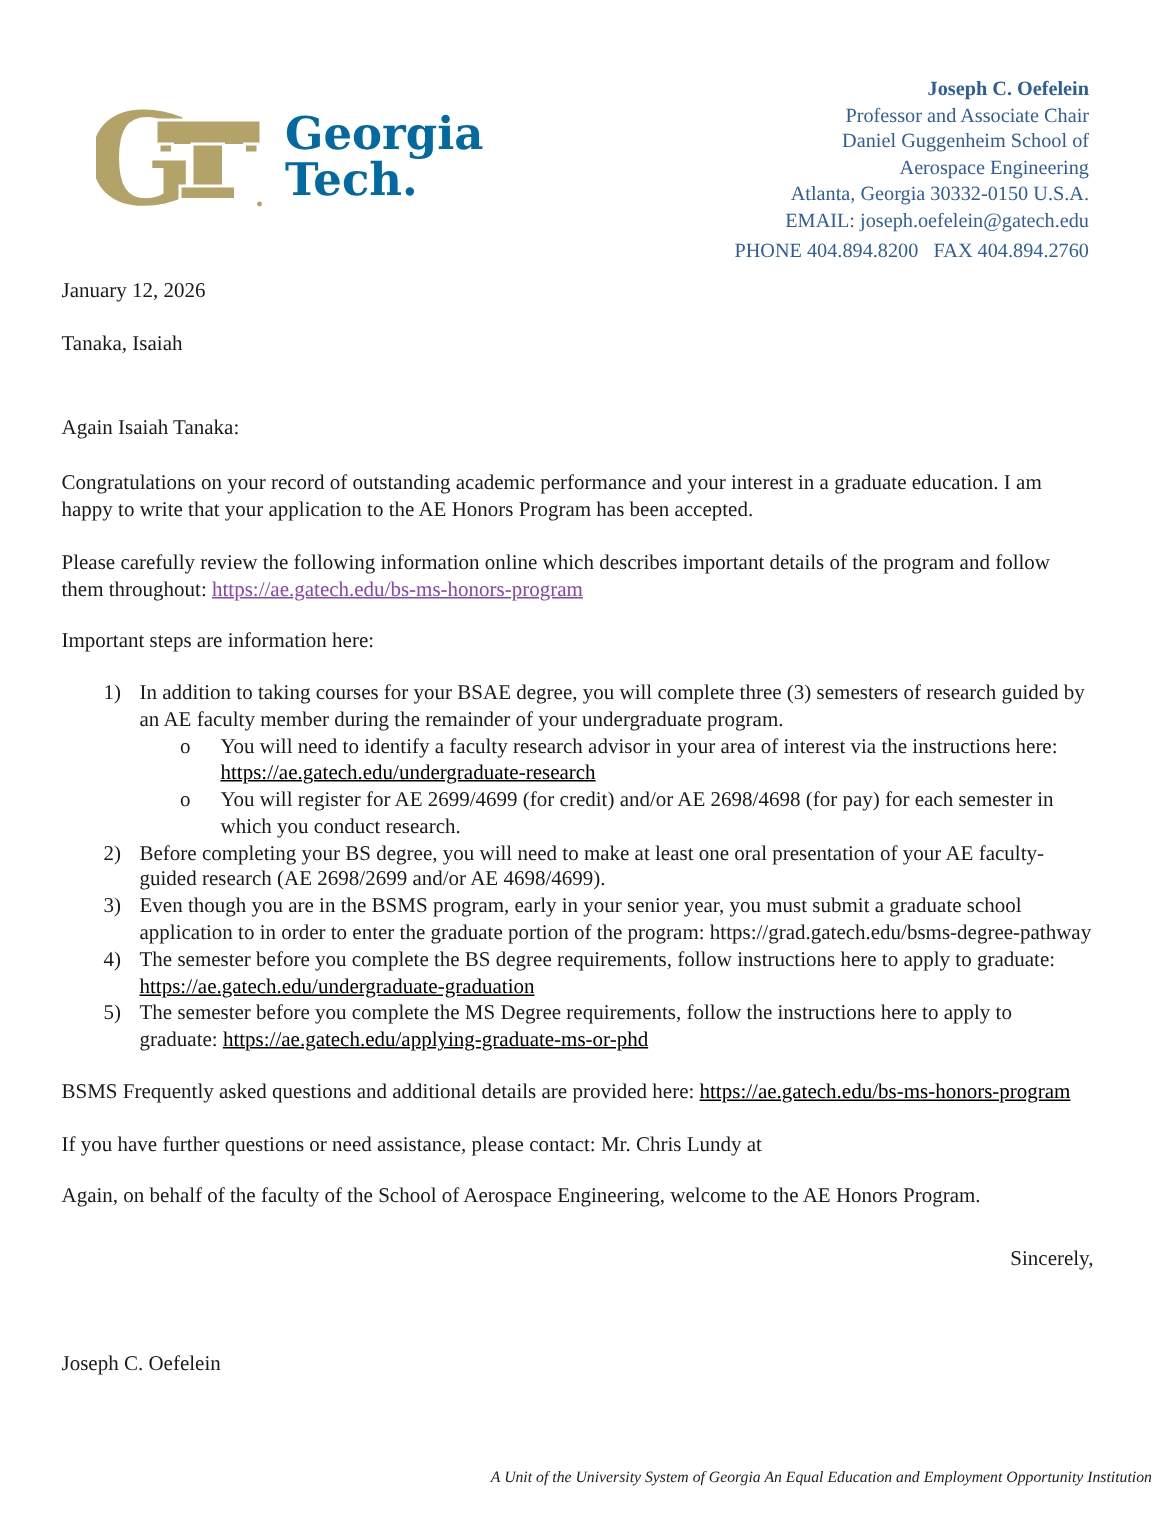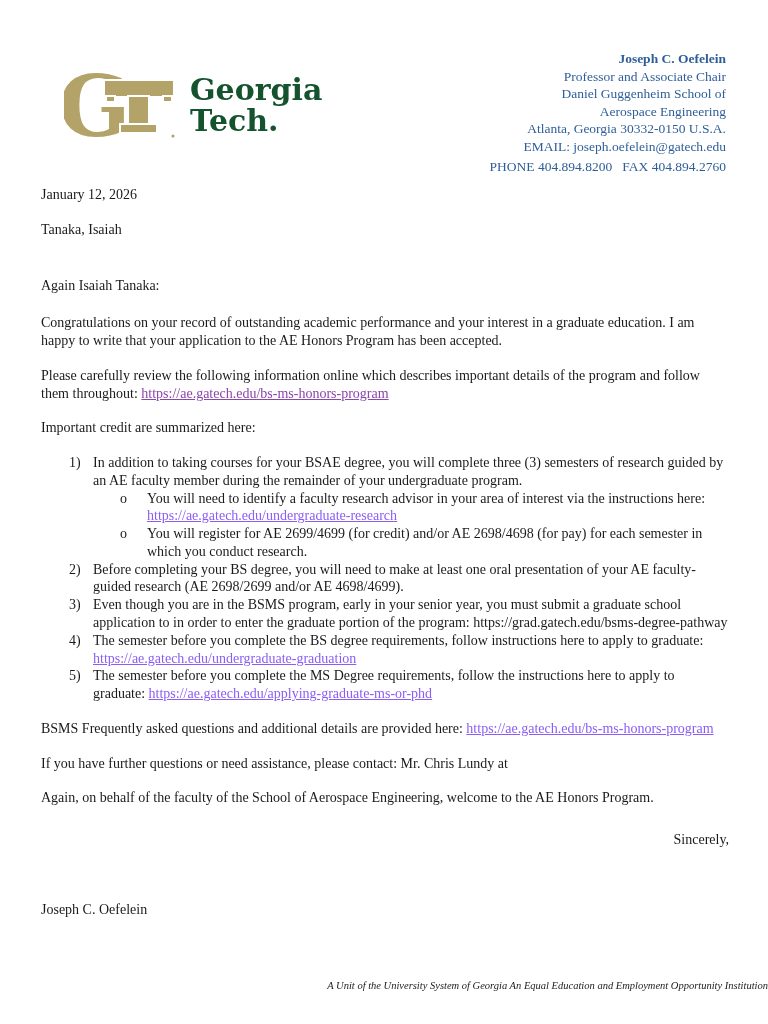--- a/index.html
+++ b/index.html
@@ -15,40 +15,40 @@
   
   .letterhead{
     position:absolute;top:50px;left:64px;right:42px;
     display:flex;justify-content:space-between;align-items:flex-start;
   }
   .logo{display:flex;align-items:flex-start;margin-top:16px;}
   .gt-mark{display:block;}
   .wordmark{
     margin-left:14px;margin-top:8px;
     font-family:"DejaVu Serif","Liberation Serif",serif;
-    font-weight:bold;color:#14532d;
+    font-weight:bold;color:#0369a1;
     font-size:30px;line-height:31px;letter-spacing:0px;
   }
   .sender{
     text-align:right;color:#2e5e99;
     font-size:13.5px;line-height:17.5px;
   }
   .sender .name{font-weight:bold;}
   .sender .phone{margin-top:3px;}
   
   .body{
     position:absolute;top:186px;left:41px;width:688px;
     font-size:14px;line-height:1.27;
   }
   .body p{margin:0 0 17px 0;}
   .recipient{margin-bottom:38px !important;}
   .salutation{margin-bottom:20px !important;}
   .closing{margin-bottom:24px !important;}
   .signoff{margin-bottom:52px !important;text-align:right;}
-  .link{color:#8b5cf6;text-decoration:underline;cursor:pointer;}
+  .link{color:#000000;text-decoration:underline;cursor:pointer;}
   .link.visited{color:#8a44ab;}
   
   .steps{margin:0 0 17px 0;}
   .step{position:relative;padding-left:52px;}
   .step > .marker{position:absolute;left:28px;top:0;}
   .substep{position:relative;padding-left:106px;}
   .substep > .marker{position:absolute;left:79px;top:0;}
   
   .footer{
     position:absolute;top:980px;left:0;width:100%;
@@ -97,21 +97,21 @@
     <p>January 12, 2026</p>
 
     <p class="recipient">Tanaka, Isaiah</p>
 
     <p class="salutation">Again Isaiah Tanaka:</p>
 
     <p>Congratulations on your record of outstanding academic performance and your interest in a graduate education. I am happy to write that your application to the AE Honors Program has been accepted.</p>
 
     <p><span>Please carefully review the following information online which describes important details of the program and follow them throughout: </span><a class="link visited">https://ae.gatech.edu/bs-ms-honors-program</a></p>
 
-    <p>Important credit are summarized here:</p>
+    <p>Important steps are information here:</p>
 
     <div class="steps">
 
       <div class="step">
         <span class="marker">1)</span><span>In addition to taking courses for your BSAE degree, you will complete three (3) semesters of research guided by an AE faculty member during the remainder of your undergraduate program.</span>
       </div>
 
       <div class="substep">
         <span class="marker">o</span><span>You will need to identify a faculty research advisor in your area of interest via the instructions here: </span><a class="link">https://ae.gatech.edu/undergraduate-research</a>
       </div>

